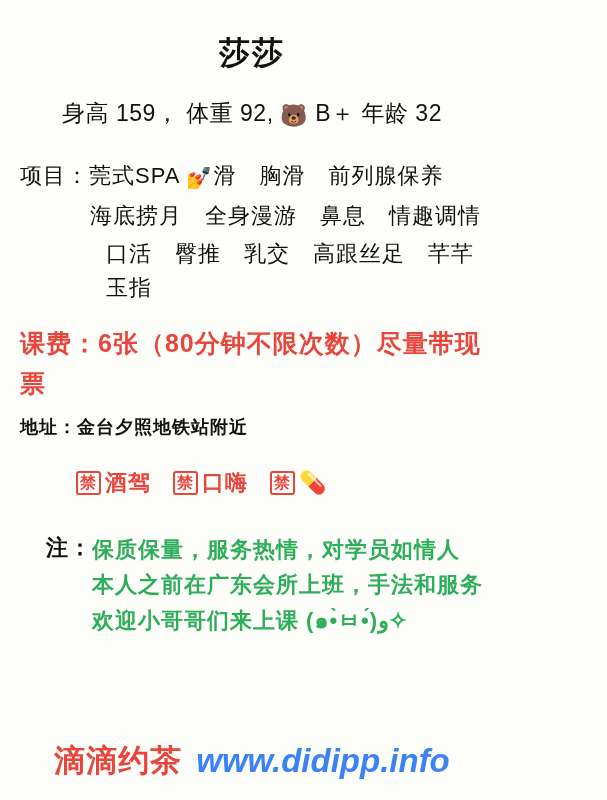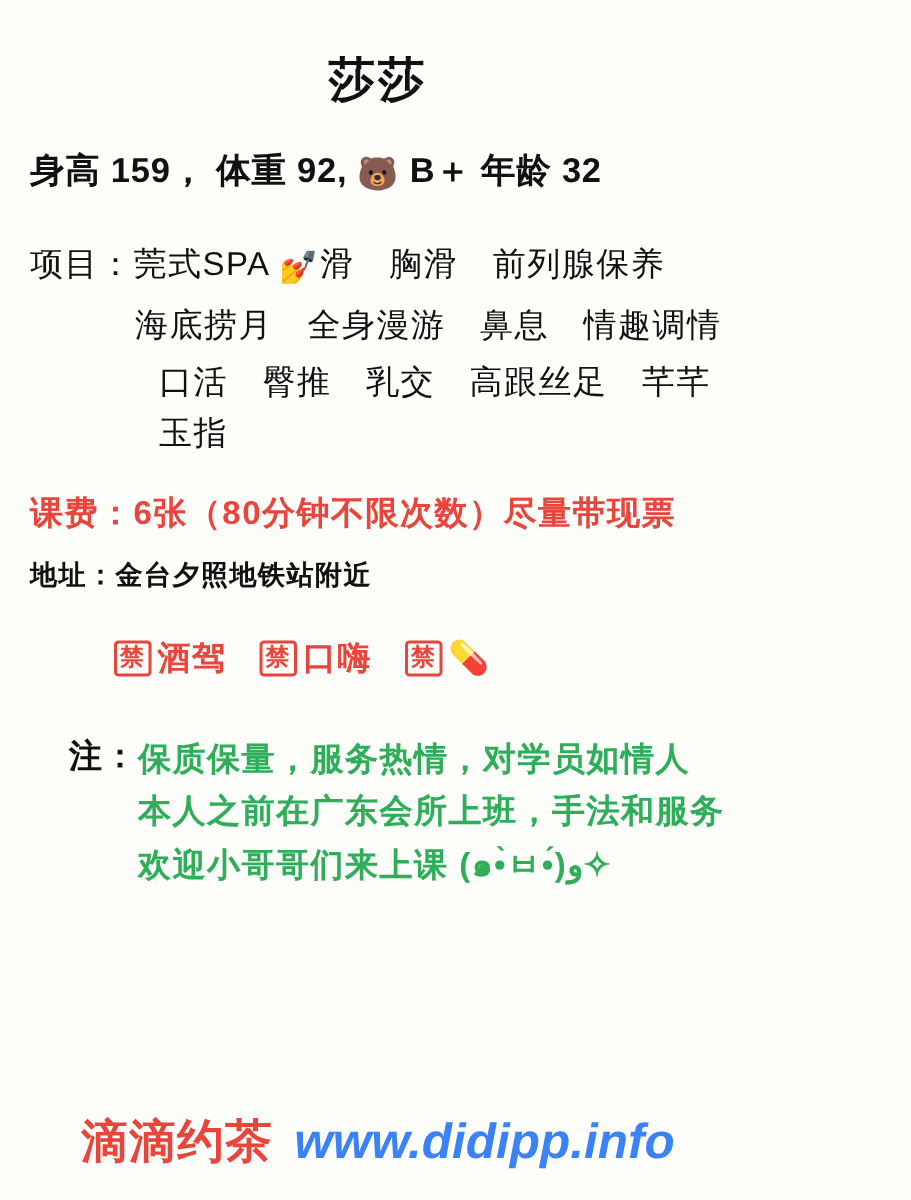--- a/index.html
+++ b/index.html
@@ -25,23 +25,23 @@
   .title {
     text-align: center;
     font-size: 31px;
     font-weight: bold;
     letter-spacing: 2px;
     margin-top: 14px;
     margin-bottom: 6px;
     color: #111;
   }
   .stats {
-    text-align: left;
+    text-align: center;
     font-size: 23px;
-    font-weight: bold;
+    font-weight: normal;
     margin-top: 24px;
     margin-bottom: 10px;
     color: #111;
     letter-spacing: 0.5px;
   }
   .stats .emoji {
     font-size: 22px;
     vertical-align: -2px;
   }
   .block {
@@ -55,21 +55,21 @@
     letter-spacing: 1px;
     margin-bottom: 4px;
   }
   .row.indent1 { padding-left: 70px; }
   .row.indent2 { padding-left: 86px; }
   .row .emoji {
     font-size: 21px;
     vertical-align: -2px;
   }
   .fee {
-    font-size: 22px;
+    font-size: 25px;
     font-weight: bold;
     color: #e8453c;
     letter-spacing: 1px;
     line-height: 1.6;
     margin-top: 18px;
   }
   .addr {
     font-size: 18px;
     font-weight: bold;
     color: #111;

